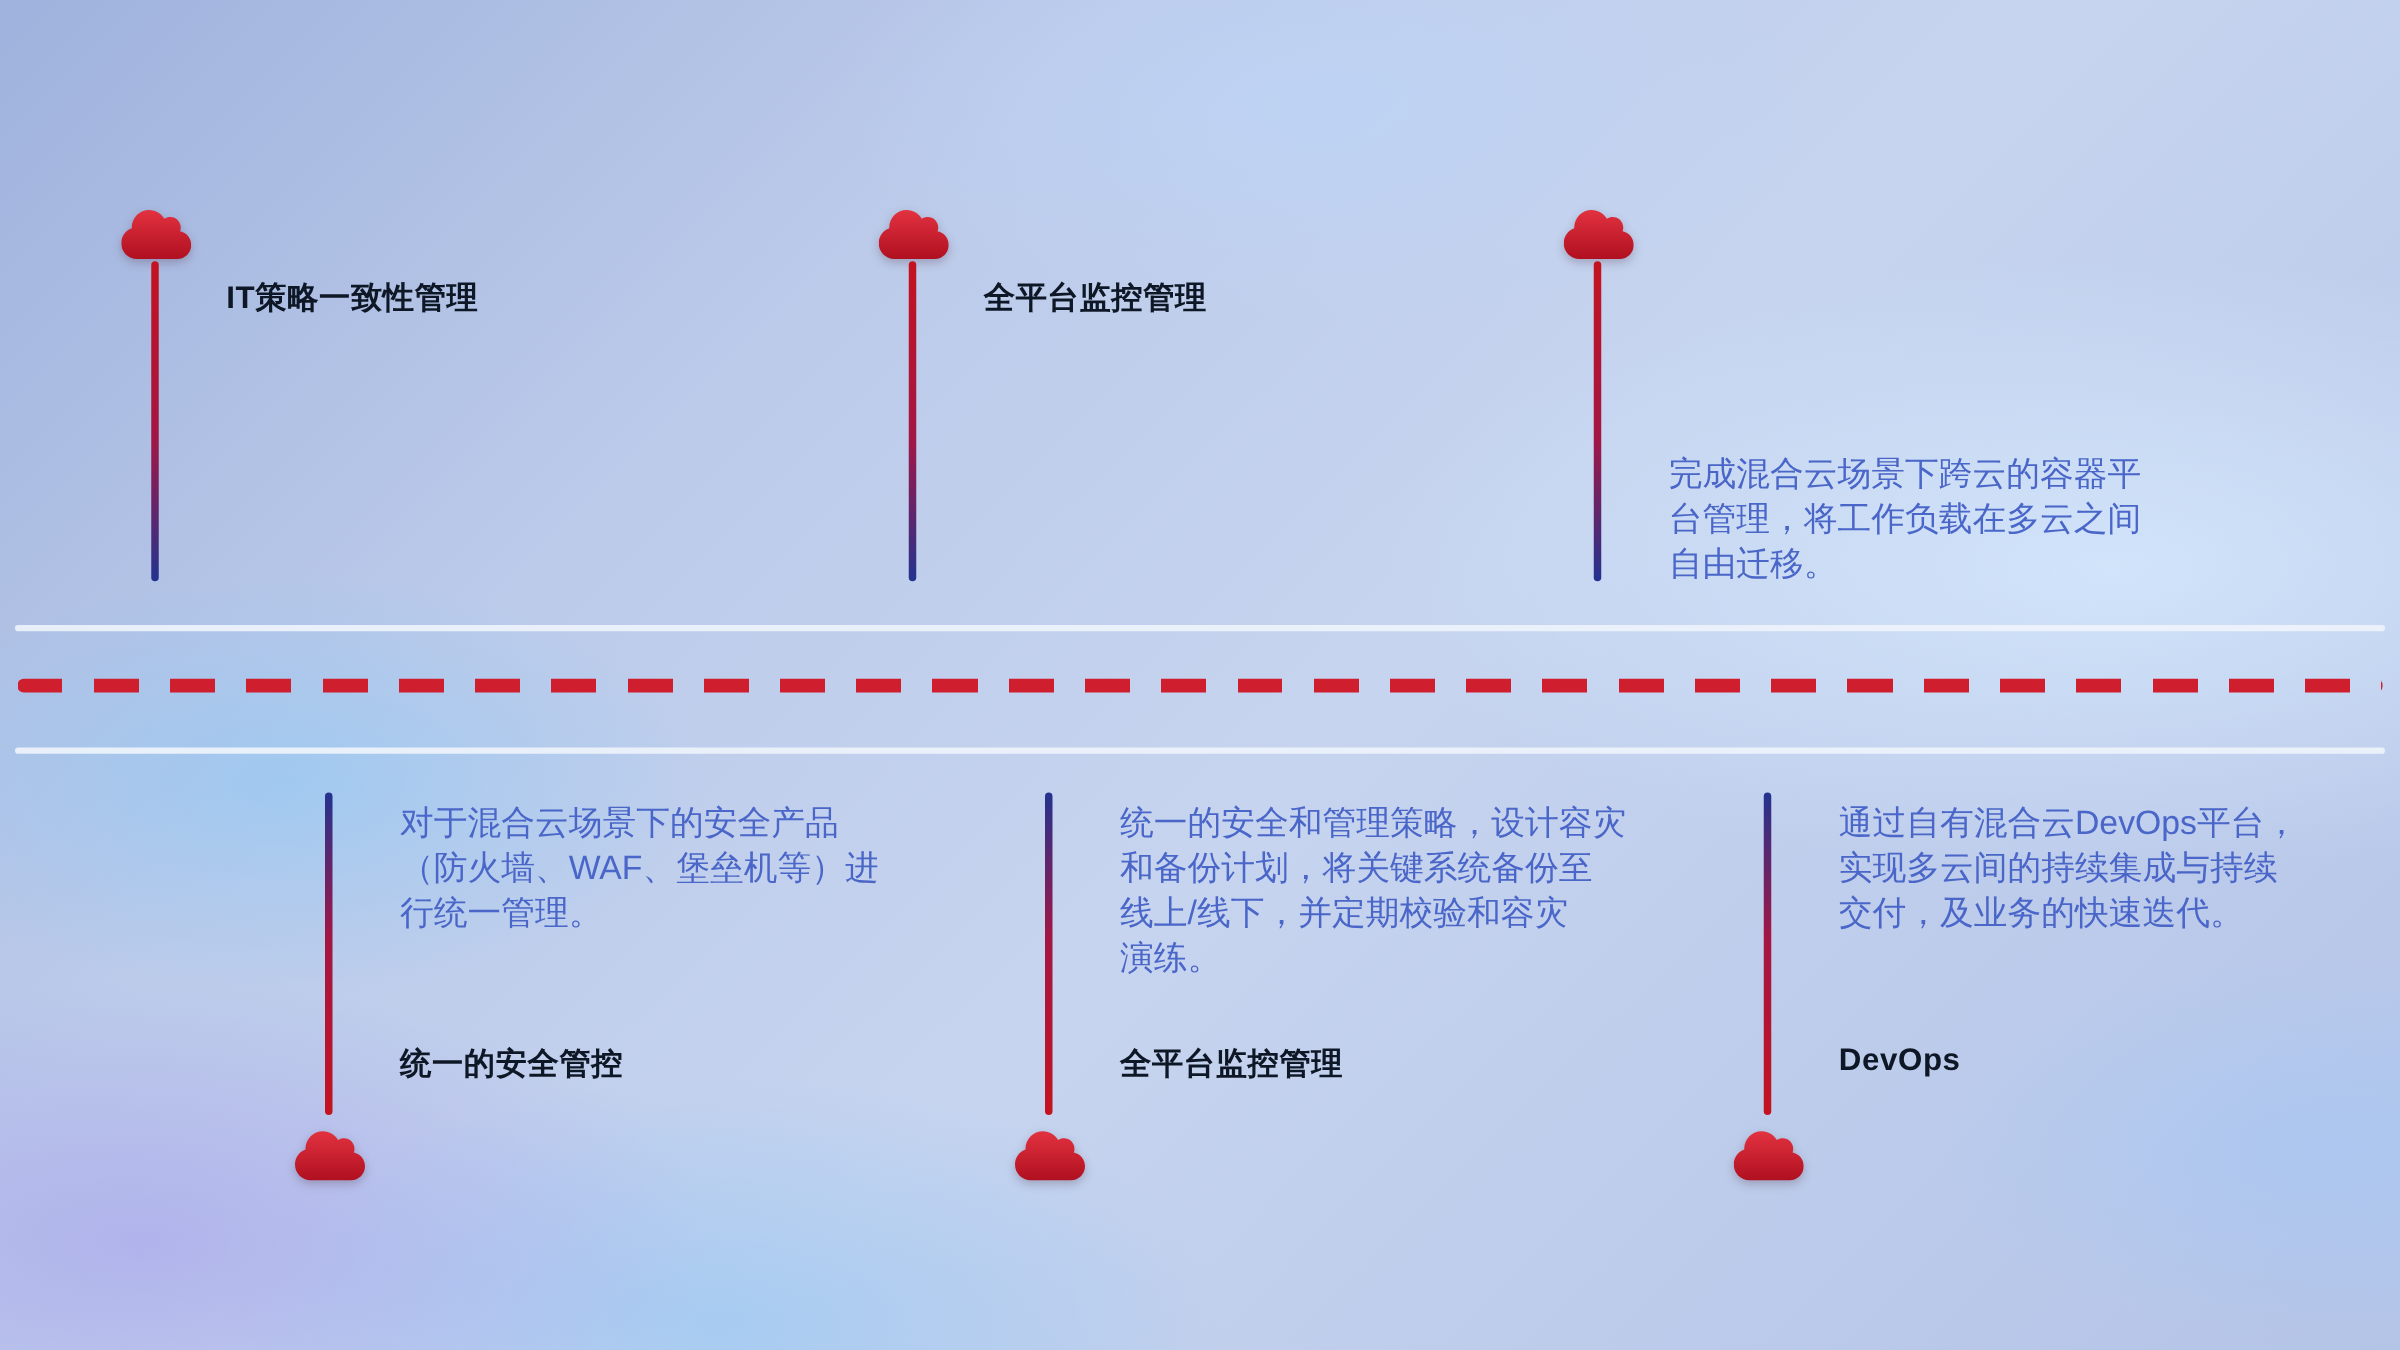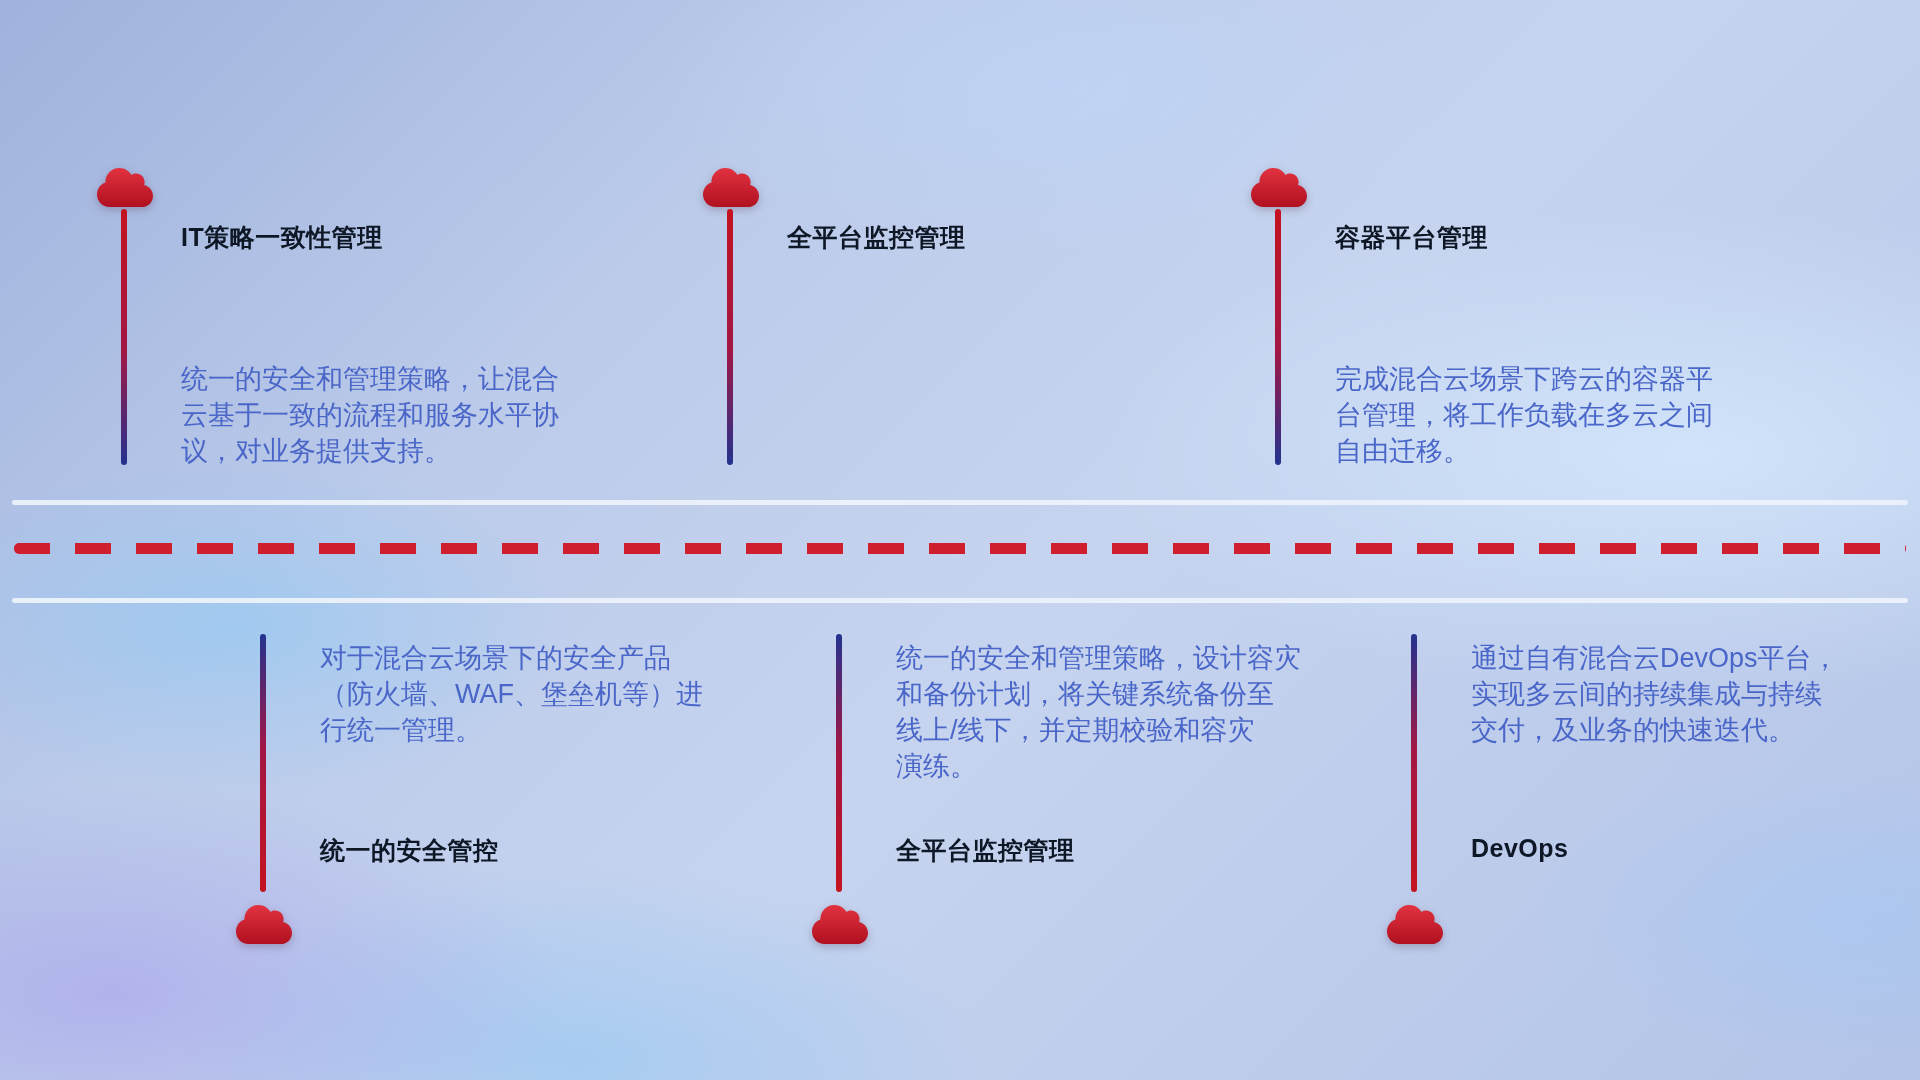--- a/index.html
+++ b/index.html
@@ -110,43 +110,39 @@
   <div class="hline bottom"></div>
 
   <section class="group top-row" id="g-top-0">
     <div class="cloud">
       <svg viewBox="0 0 640 512">
           <use href="#cloud-shape"></use>
         </svg>
     </div>
     <div class="vline"></div>
     <h2 class="item-title">IT策略一致性管理</h2>
-    <p class="item-desc">统一的安全和管理策略，让混合
-云基于一致的流程和服务水平协
-议，对业务提供支持。</p>
   </section>
 
   <section class="group top-row" id="g-top-1">
     <div class="cloud">
       <svg viewBox="0 0 640 512">
           <use href="#cloud-shape"></use>
         </svg>
     </div>
     <div class="vline"></div>
     <h2 class="item-title">全平台监控管理</h2>
   </section>
 
   <section class="group top-row" id="g-top-2">
     <div class="cloud">
       <svg viewBox="0 0 640 512">
           <use href="#cloud-shape"></use>
         </svg>
     </div>
     <div class="vline"></div>
-    <h2 class="item-title">容器平台管理</h2>
     <p class="item-desc">完成混合云场景下跨云的容器平
 台管理，将工作负载在多云之间
 自由迁移。</p>
   </section>
 
   <section class="group bottom-row" id="g-bot-0">
     <div class="vline"></div>
     <div class="cloud">
       <svg viewBox="0 0 640 512">
           <use href="#cloud-shape"></use>

